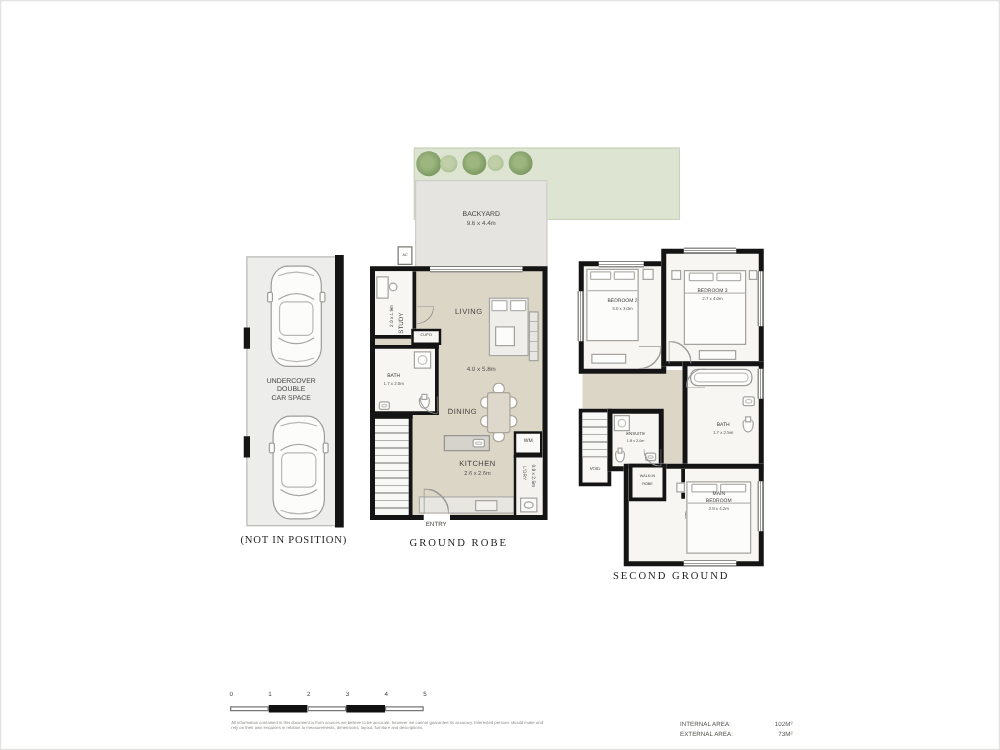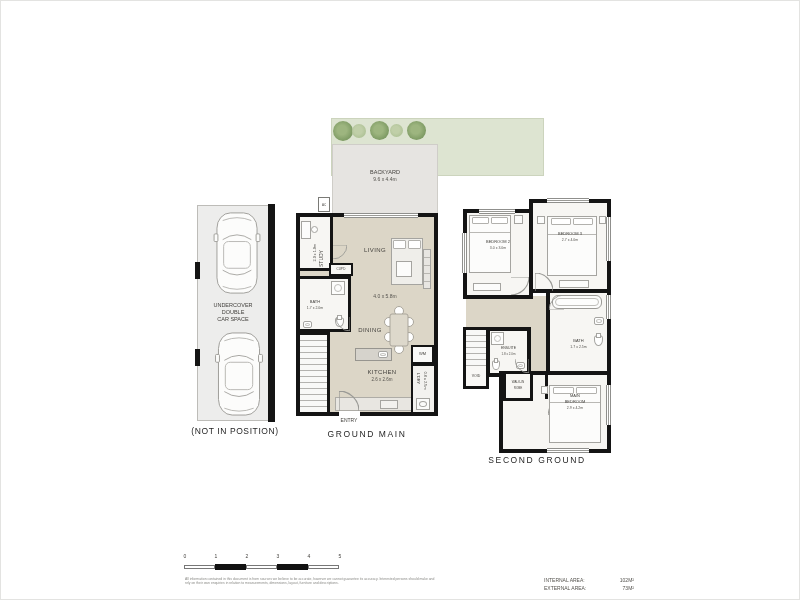--- a/index.html
+++ b/index.html
@@ -6,21 +6,21 @@
   .canvas{position:relative;width:800px;height:600px;background:#ffffff;border:1px solid #e3e3e1;box-sizing:border-box;overflow:hidden;font-family:"Liberation Sans",sans-serif;}
   .abs{position:absolute;}
   .lbl{position:absolute;color:#45433f;text-align:center;white-space:nowrap;line-height:1.15;}
   .n6{font-size:6px;letter-spacing:.4px;}
   .n55{font-size:5.5px;}
   .n5{font-size:5px;}
   .n45{font-size:5px;transform:scale(.9);transform-origin:50% 50%;}
   .n4{font-size:5px;transform:scale(.8);transform-origin:50% 50%;}
   .n35{font-size:5px;transform:scale(.7);transform-origin:50% 50%;}
   .n3{font-size:5px;transform:scale(.6);transform-origin:50% 50%;}
-  .caption{font-size:8.5px;letter-spacing:1.6px;color:#1f1f1f;}
+  .caption{font-size:8.5px;letter-spacing:1.6px;color:#1f1f1f;font-family:Liberation Serif, serif;}
   .room{position:absolute;background:#f7f6f3;border:4px solid #141414;box-sizing:border-box;}
   .room3{position:absolute;background:#f9f8f6;border:3px solid #141414;box-sizing:border-box;}
   .wall{position:absolute;background:#141414;}
   .furn{position:absolute;background:#fcfcfb;border:1px solid #a5a4a0;box-sizing:border-box;}
   .soft{background:#efeeea;}
   .pillow{position:absolute;background:#ffffff;border:1px solid #b2b1ad;border-radius:1px;box-sizing:border-box;}
   .bline{position:absolute;left:0;right:0;border-top:1px solid #b9b8b4;}
   .stairs{background:repeating-linear-gradient(to bottom,#f8f8f7 0 5px,#b3b2af 5px 6px);}
   .win{position:absolute;background:linear-gradient(to bottom,#8f8f8c 0 1px,#ffffff 1px 2px,#9a9a96 2px 3px,#ffffff 3px 4px,#8f8f8c 4px 5px);}
   .winv{position:absolute;background:linear-gradient(to right,#8f8f8c 0 1px,#ffffff 1px 2px,#9a9a96 2px 3px,#ffffff 3px 4px,#8f8f8c 4px 5px);}
@@ -169,21 +169,21 @@
     <svg class="door" style="left:36px;top:100px;transform:rotate(180deg);" width="14" height="14" viewBox="0 0 16 16">
         <path d="M0 16 L0 0 A16 16 0 0 1 16 16"></path>
       </svg>
 
     <svg class="door" style="left:33px;top:28px;transform:rotate(90deg);" width="14" height="14" viewBox="0 0 16 16">
         <path d="M0 16 L0 0 A16 16 0 0 1 16 16"></path>
       </svg>
   </div>
 
   <div class="lbl n5" style="left:326px;top:417px;width:44px;">ENTRY</div>
-  <div class="lbl caption" style="left:296px;top:429px;width:140px;">GROUND MAIN</div>
+  <div class="lbl caption" style="left:296px;top:429px;width:140px;">GROUND ROBE</div>
 
   <div class="abs" style="left:462px;top:198px;width:148px;height:254px;">
 
     <div class="abs" style="left:3px;top:97px;width:80px;height:37px;background:#dcd6c7;"></div>
     <div class="abs" style="left:64px;top:97px;width:19px;height:80px;background:#dcd6c7;"></div>
 
     <div class="room" style="left:0;top:10px;width:70px;height:90px;">
       <div class="furn" style="left:2px;top:2px;width:42px;height:58px;">
         <div class="bline" style="top:16px;"></div>
       </div>

